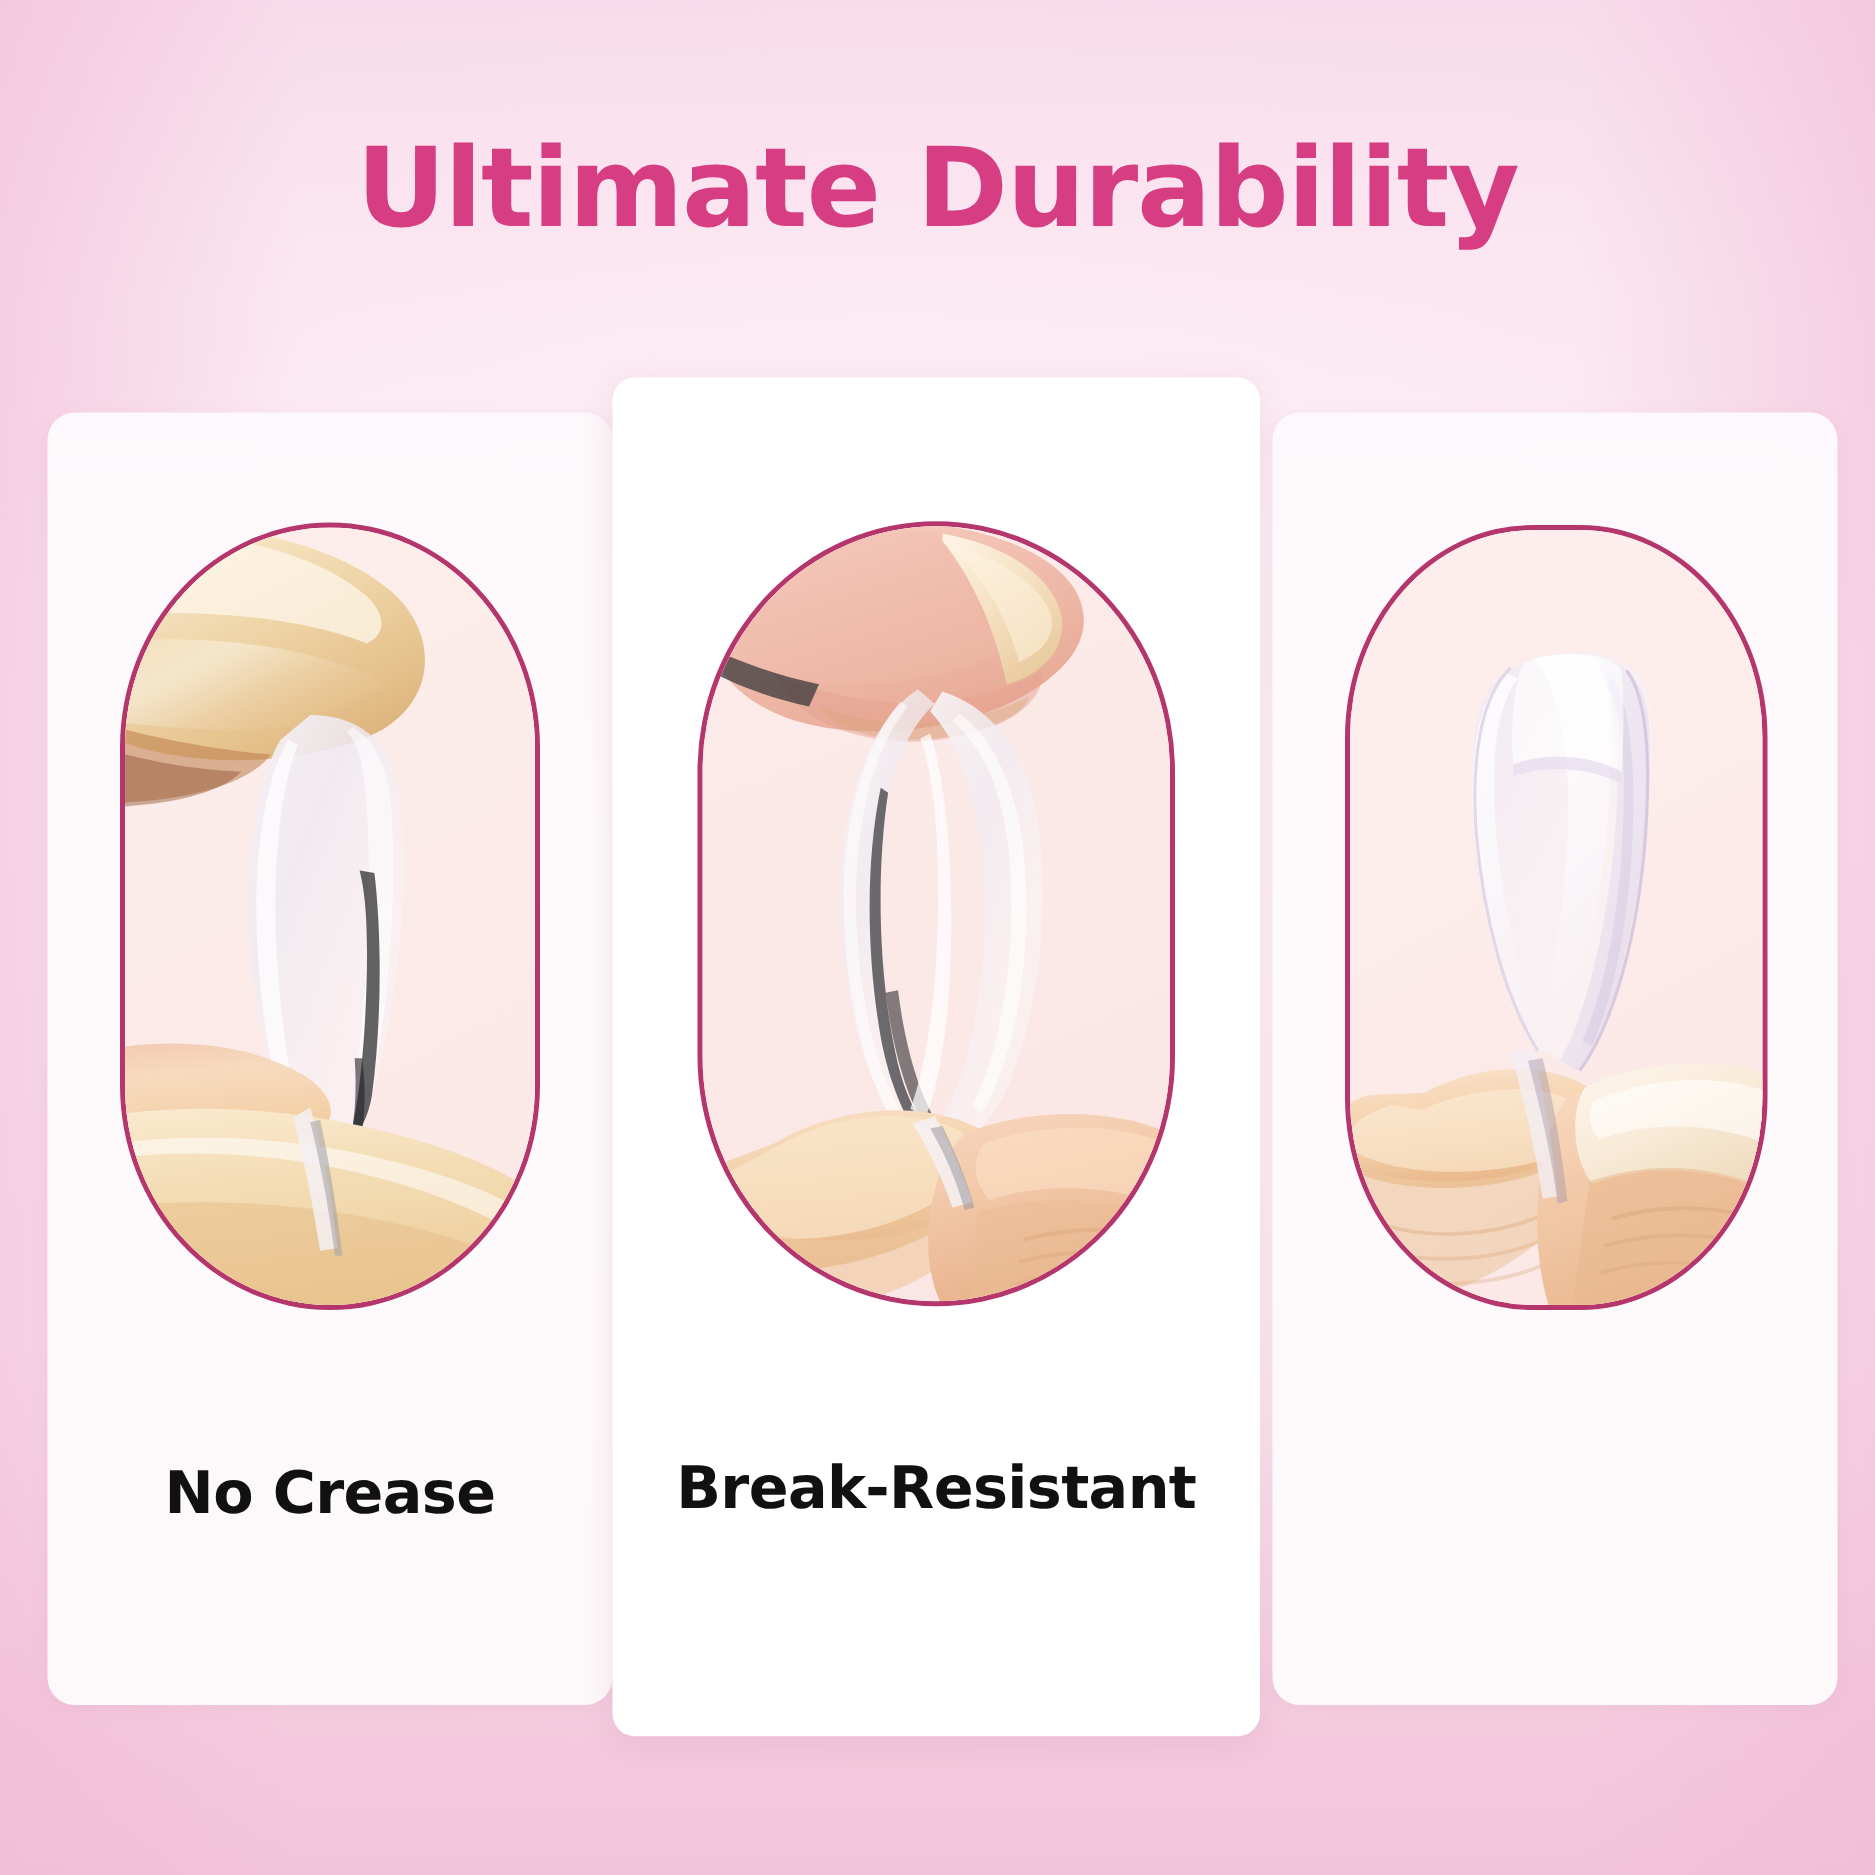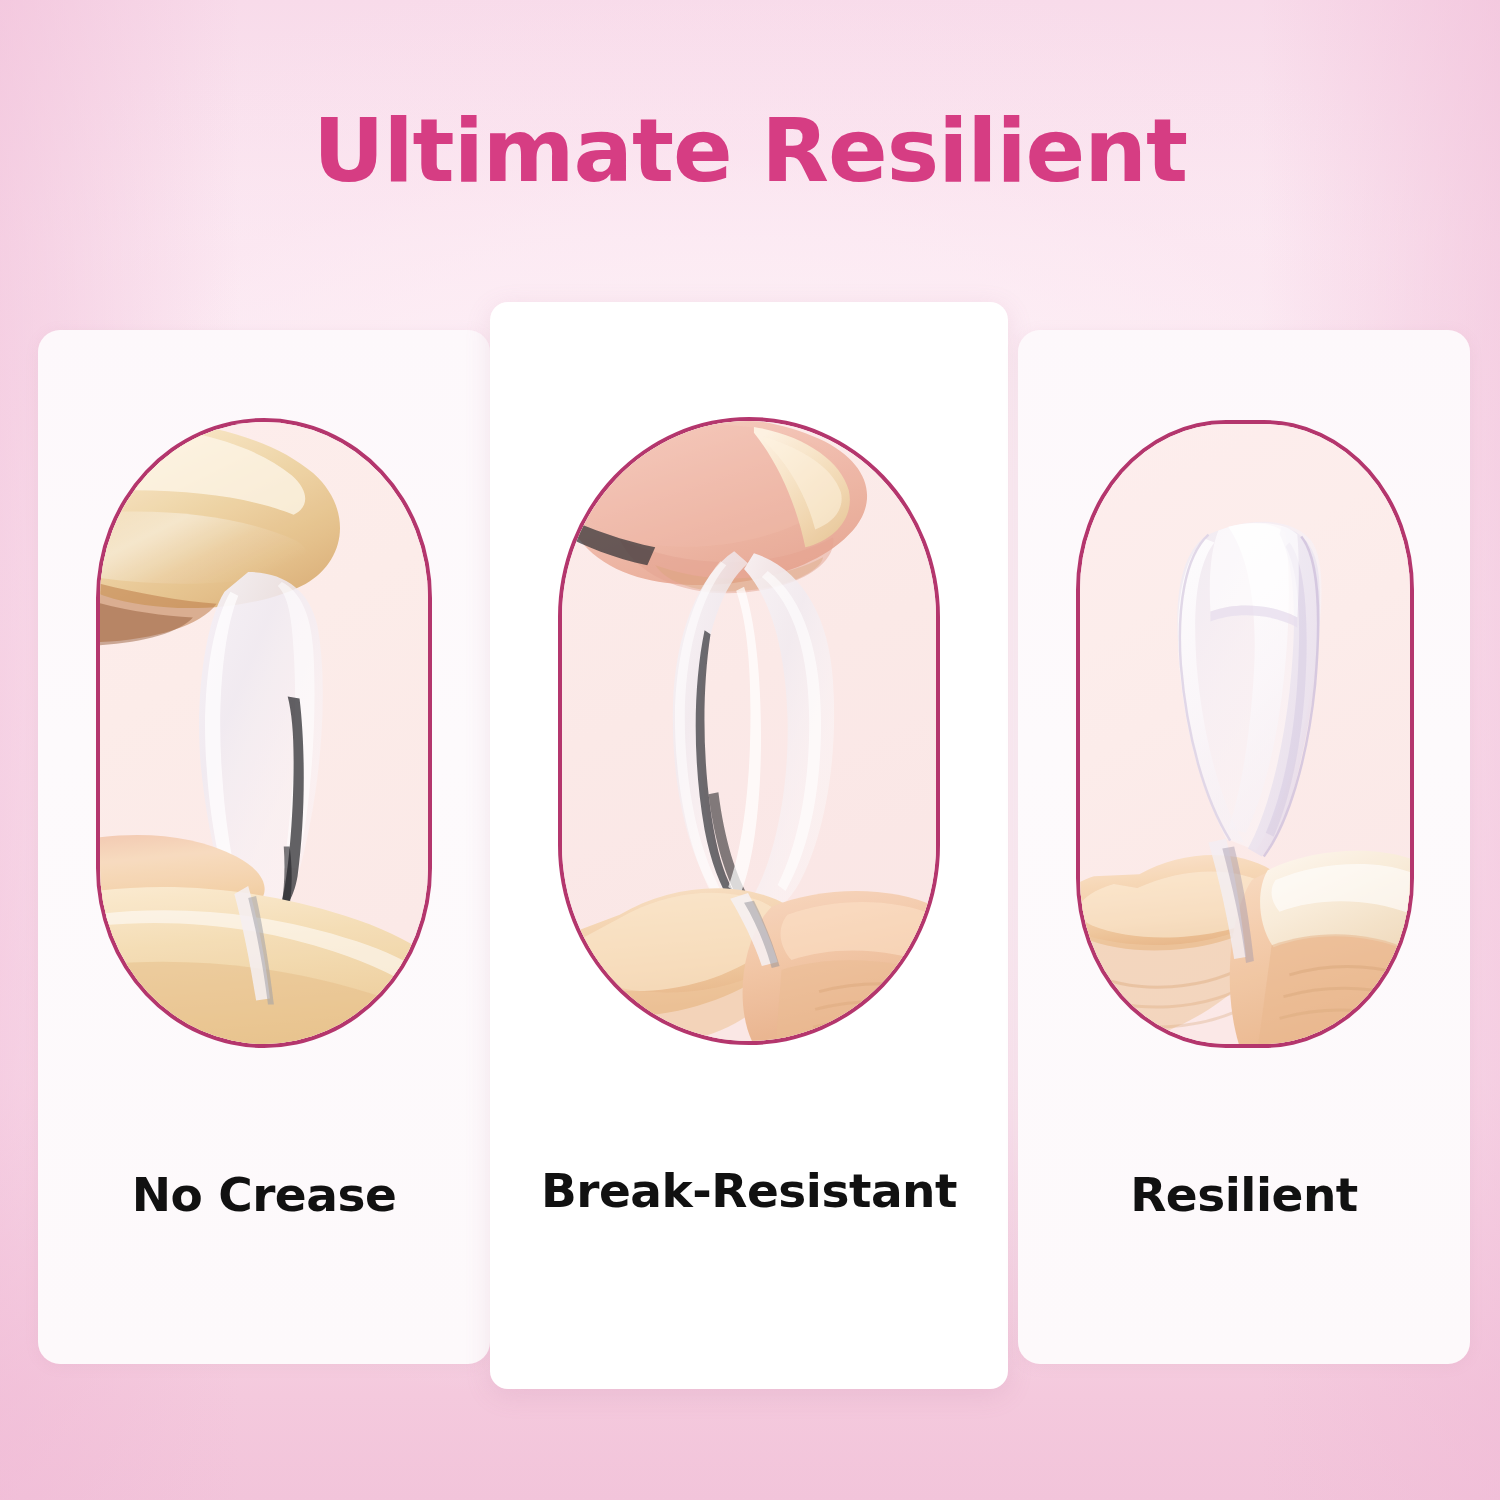--- a/index.html
+++ b/index.html
@@ -128,21 +128,21 @@
   .card.center .caption { top: 862px; font-size: 47px; }
   .caption .line { display: block; }
 </style>
 </head>
 <body>
 
 <div id="bg-layer"></div>
 <div id="bg-vignette"></div>
 
 <div id="title-wrap">
-  <h1 id="page-title">Ultimate Resilient</h1>
+  <h1 id="page-title">Ultimate Durability</h1>
 </div>
 
 <div id="cards">
 
   <div class="card side left">
     <div class="oval-frame frame-left">
       <svg class="photo" viewBox="0 0 336 630" preserveAspectRatio="xMidYMid slice">
         <defs>
           <linearGradient id="l-bg" x1="0" y1="0" x2="0.3" y2="1">
             <stop offset="0%" stop-color="#fdeceb"></stop>
@@ -441,17 +441,16 @@
 
         <path d="M 150 420 C 160 460, 166 502, 170 540 L 158 542
                  C 152 502, 142 458, 132 424 Z" fill="#f3edf4" opacity="0.8"></path>
         <path d="M 158 428 C 168 468, 174 508, 178 544 L 170 546
                  C 166 510, 156 468, 146 430 Z" fill="#9d93a8" opacity="0.45"></path>
 
         <rect width="338" height="628" fill="#ffffff" opacity="0.05"></rect>
       </svg>
     </div>
     <div class="caption">
-      <span class="line">Resilient</span>
     </div>
   </div>
 
 </div>
 
 </body></html>

